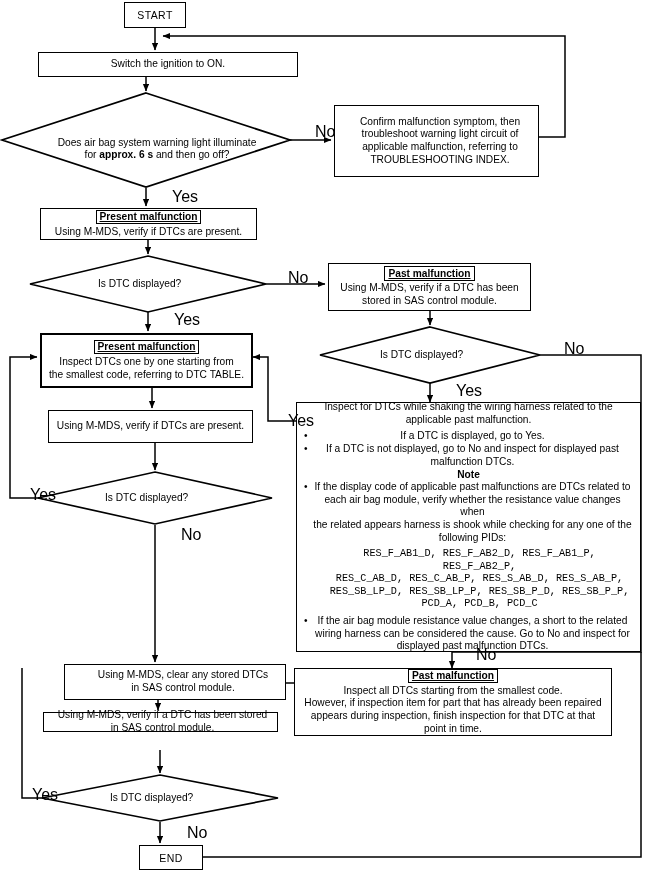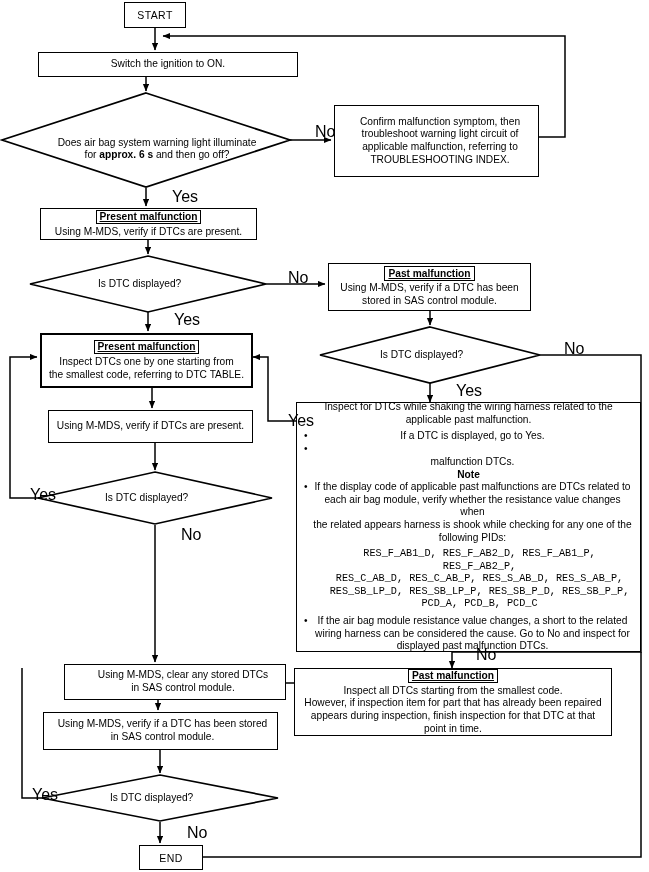--- a/index.html
+++ b/index.html
@@ -230,21 +230,21 @@
   <div class="node box" style="left:296px; top:402px; width:345px; height:250px;">
     <div class="inner" style="padding:5px 7px; display:block;">
       <div class="para">
         <span>Inspect for DTCs while shaking the wiring harness related to the</span><br>
         <span>applicable past malfunction.</span>
       </div>
       <div class="gap"></div>
       <ul class="bullets">
         <li>If a DTC is displayed, go to Yes.</li>
         <li>
-          <br>
+          <span>If a DTC is not displayed, go to No and inspect for displayed past</span><br>
           <span>malfunction DTCs.</span>
         </li>
       </ul>
       <div class="note-head">Note</div>
       <ul class="bullets">
         <li>
           <span>If the display code of applicable past malfunctions are DTCs related to</span><br>
           <span>each air bag module, verify whether the resistance value changes when</span><br>
           <span>the related appears harness is shook while checking for any one of the</span><br>
           <span>following PIDs:</span>
@@ -270,21 +270,21 @@
 
   <div class="diamond-label" style="left:105px; top:492px; width:100px;">Is DTC displayed?</div>
 
   <div class="node box" style="left:48px; top:664px; width:222px; height:36px;margin-left:16px;">
     <div class="inner" style="padding-left:22px;">
       <span>Using M-MDS, clear any stored DTCs</span><br>
       <span>in SAS control module.</span>
     </div>
   </div>
 
-  <div class="node box" style="left:43px; top:712px; width:235px; height:38px;">
+  <div class="node box" style="left:43px; top:712px; width:235px; height:20px;">
     <div class="inner" style="padding-left:10px;">
       <span>Using M-MDS, verify if a DTC has been stored</span><br>
       <span>in SAS control module.</span>
     </div>
   </div>
 
   <div class="diamond-label" style="left:110px; top:792px; width:100px;">Is DTC displayed?</div>
 
   <div class="node box" style="left:294px; top:668px; width:318px; height:68px;">
     <div class="inner" style="padding-left:6px;">

